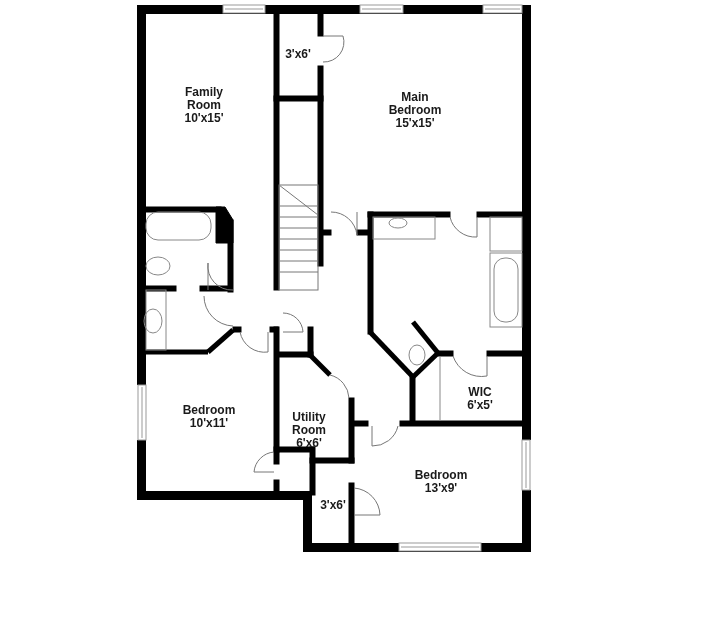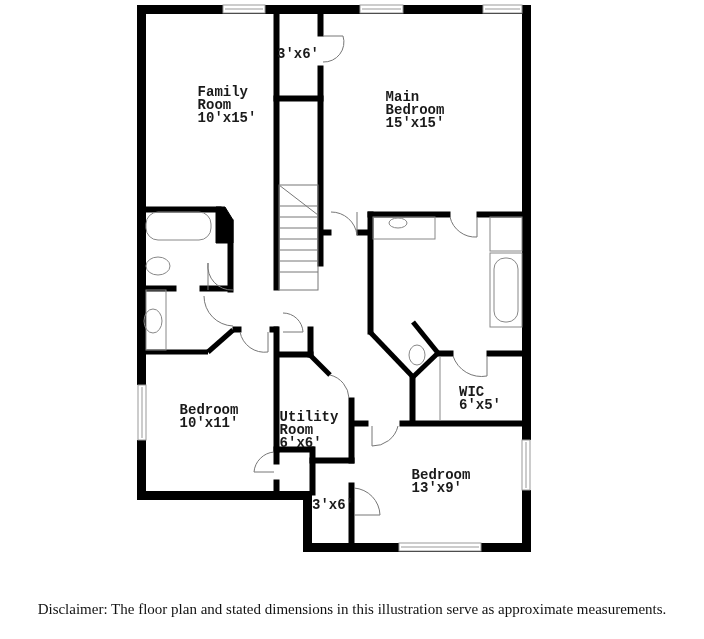--- a/index.html
+++ b/index.html
@@ -1,24 +1,25 @@
 <!DOCTYPE html>
 <html><head>
 <meta charset="utf-8">
 <style>
   html, body { margin: 0; padding: 0; background: #ffffff; }
   body { width: 704px; height: 639px; position: relative; overflow: hidden; }
   #plan { position: absolute; left: 0; top: 0; width: 704px; height: 600px; }
   .room-label {
     position: absolute;
-    font-family: Liberation Mono, monospace;
+    font-family: Liberation Sans, sans-serif;
     font-weight: bold;
-    font-size: 14px;
+    font-size: 12px;
     line-height: 13px;
     color: #1a1a1a;
+    text-align: center;
     white-space: nowrap;
     transform: translateX(-50%);
   }
   .room-label span { display: block; }
   .disclaimer {
     position: absolute;
     left: 0; top: 600px; width: 704px;
     font-family: "Liberation Serif", serif;
     font-size: 15px;
     line-height: 19px;
@@ -147,21 +148,21 @@
     <rect x="373" y="217" width="62" height="22"></rect>
     <ellipse cx="398" cy="223" rx="9" ry="5"></ellipse>
     <rect x="490" y="217" width="32" height="34"></rect>
     <rect x="490" y="253" width="32" height="74"></rect>
     <rect x="494" y="258" width="24" height="64" rx="11"></rect>
     <ellipse cx="417" cy="355" rx="8" ry="10"></ellipse>
     <line x1="440" y1="356" x2="440" y2="421"></line>
   </g>
 </svg>
 
-<div class="room-label" style="left:227px; top:86px;">
+<div class="room-label" style="left:204px; top:86px;">
   <span>Family</span>
   <span>Room</span>
   <span>10'x15'</span>
 </div>
 
 <div class="room-label" style="left:298px; top:48px;">
   <span>3'x6'</span>
 </div>
 
 <div class="room-label" style="left:415px; top:91px;">
@@ -189,14 +190,13 @@
 <div class="room-label" style="left:441px; top:469px;">
   <span>Bedroom</span>
   <span>13'x9'</span>
 </div>
 
 <div class="room-label" style="left:333px; top:499px;">
   <span>3'x6'</span>
 </div>
 
 <div class="disclaimer">
-  <span>Disclaimer: The floor plan and stated dimensions in this illustration serve as approximate measurements.</span>
 </div>
 
 </body></html>

